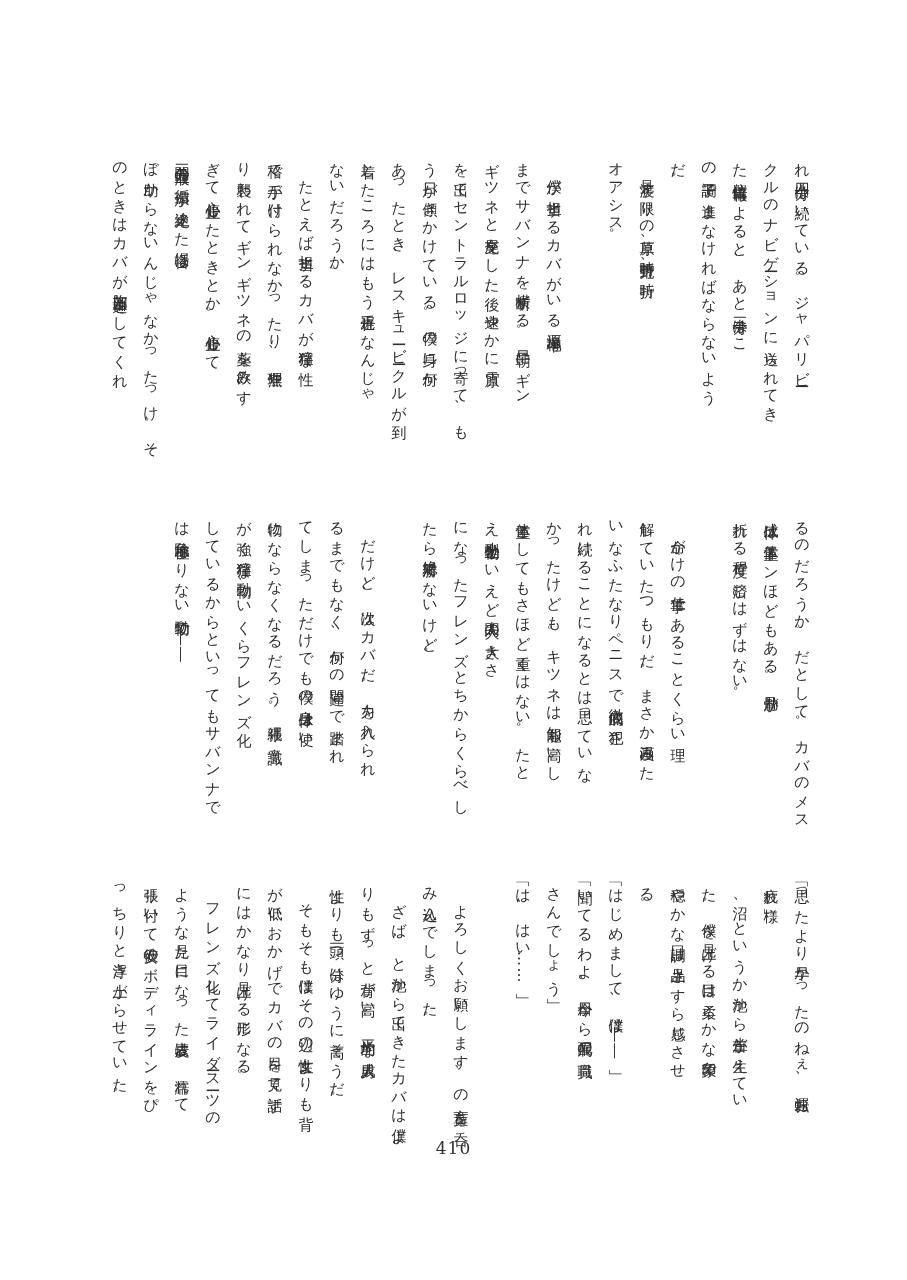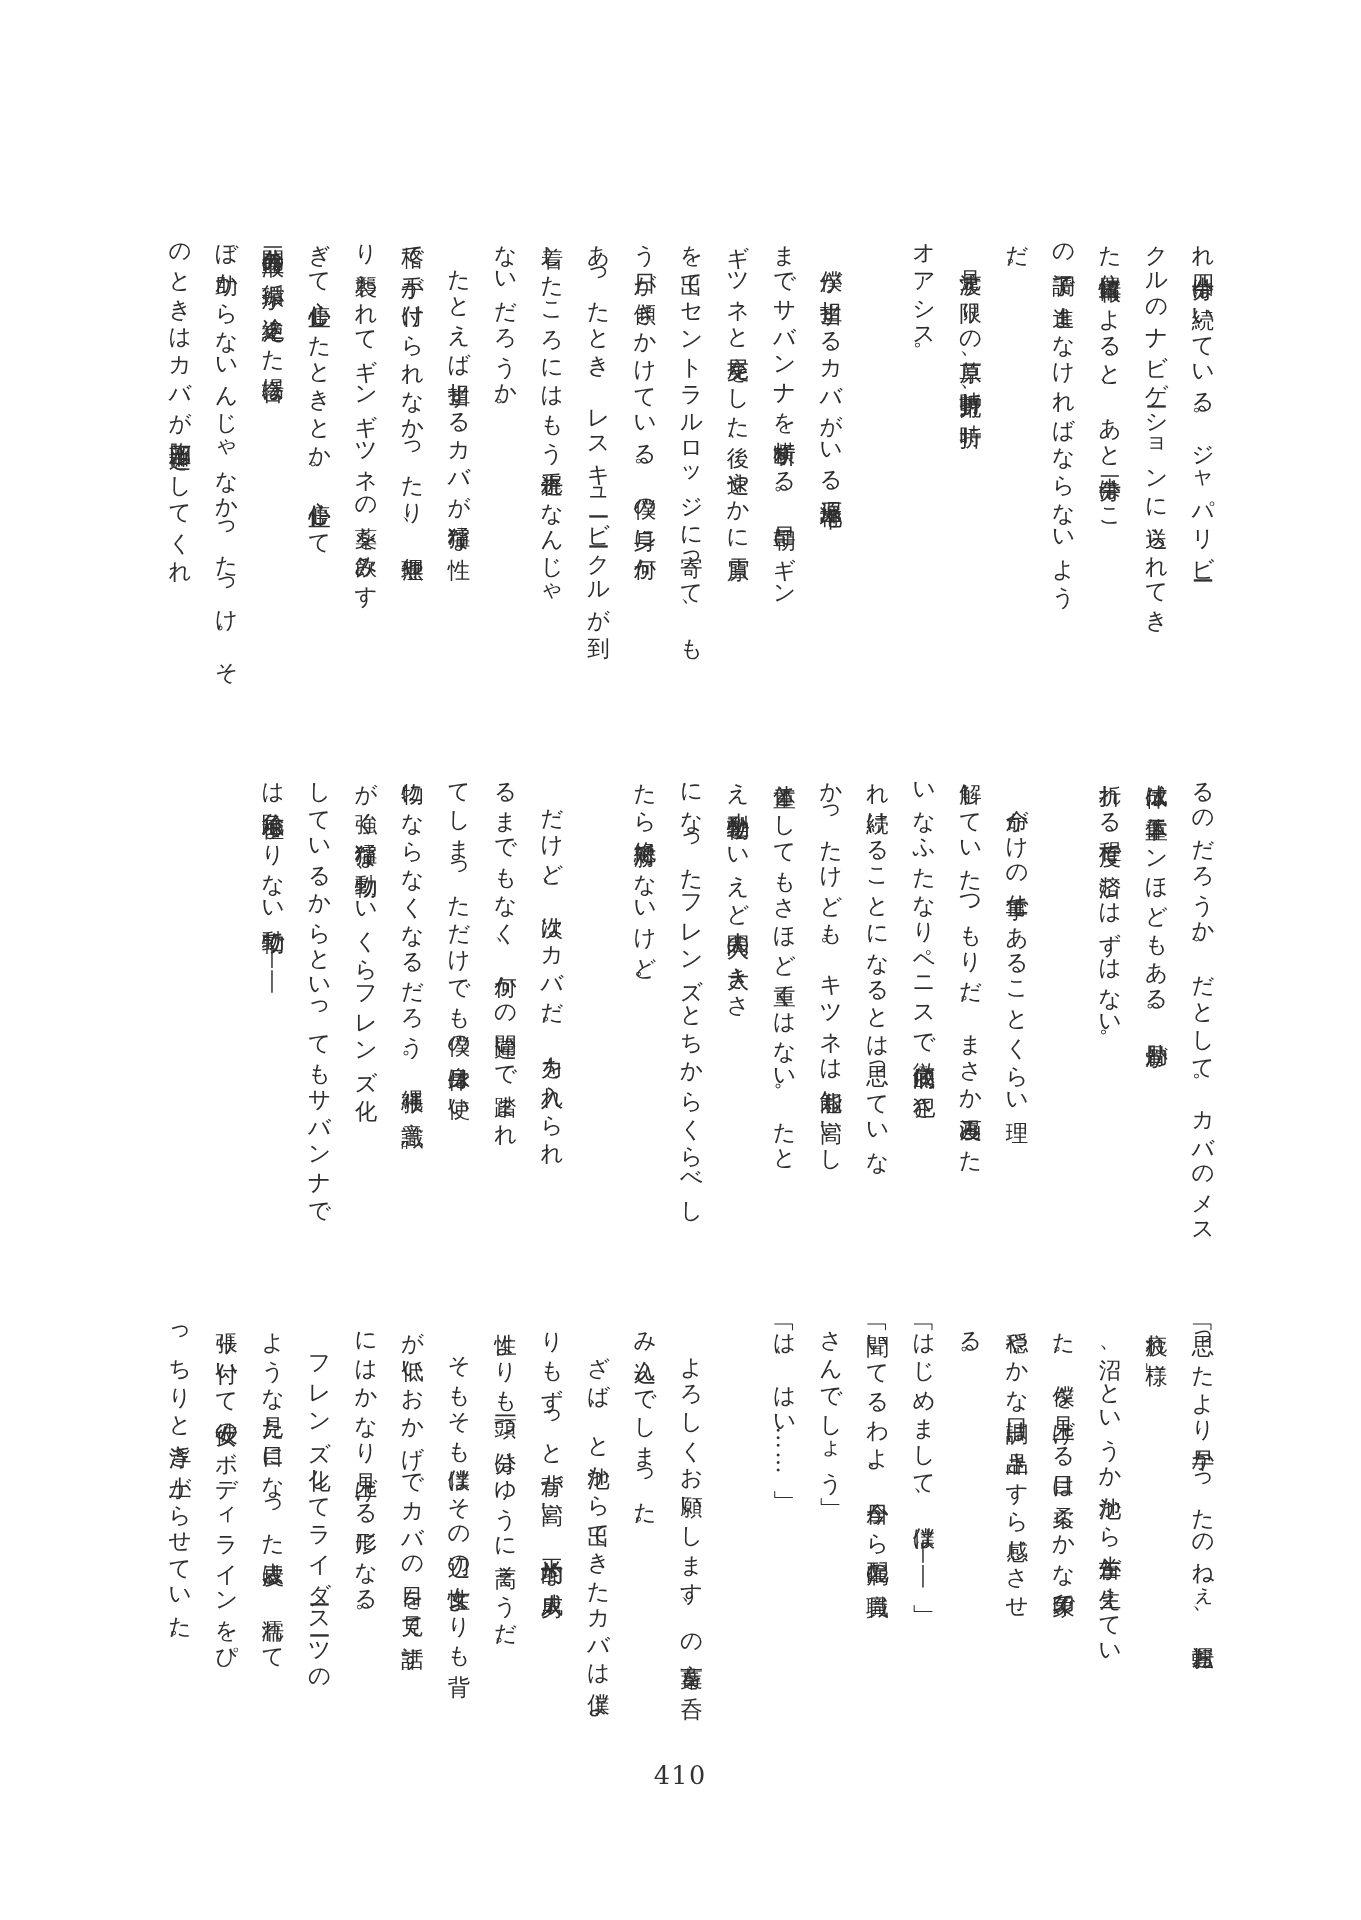--- a/index.html
+++ b/index.html
@@ -24,21 +24,21 @@
     letter-spacing: 1.5px;
     white-space: nowrap;
   }
   #block-top    { top: 152px; }
   #block-middle { top: 511px; }
   #block-bottom { top: 877px; }
   .tblock p { margin: 0; padding: 0; }
   .tblock p.blank { width: 31px; }
   .page-number {
     position: absolute;
-    top: 1174px;
+    top: 1138px;
     left: 0;
     width: 100%;
     text-align: center;
     font-size: 17px;
     letter-spacing: 1px;
     color: #333333;
   }
 </style>
 </head>
 <body>

